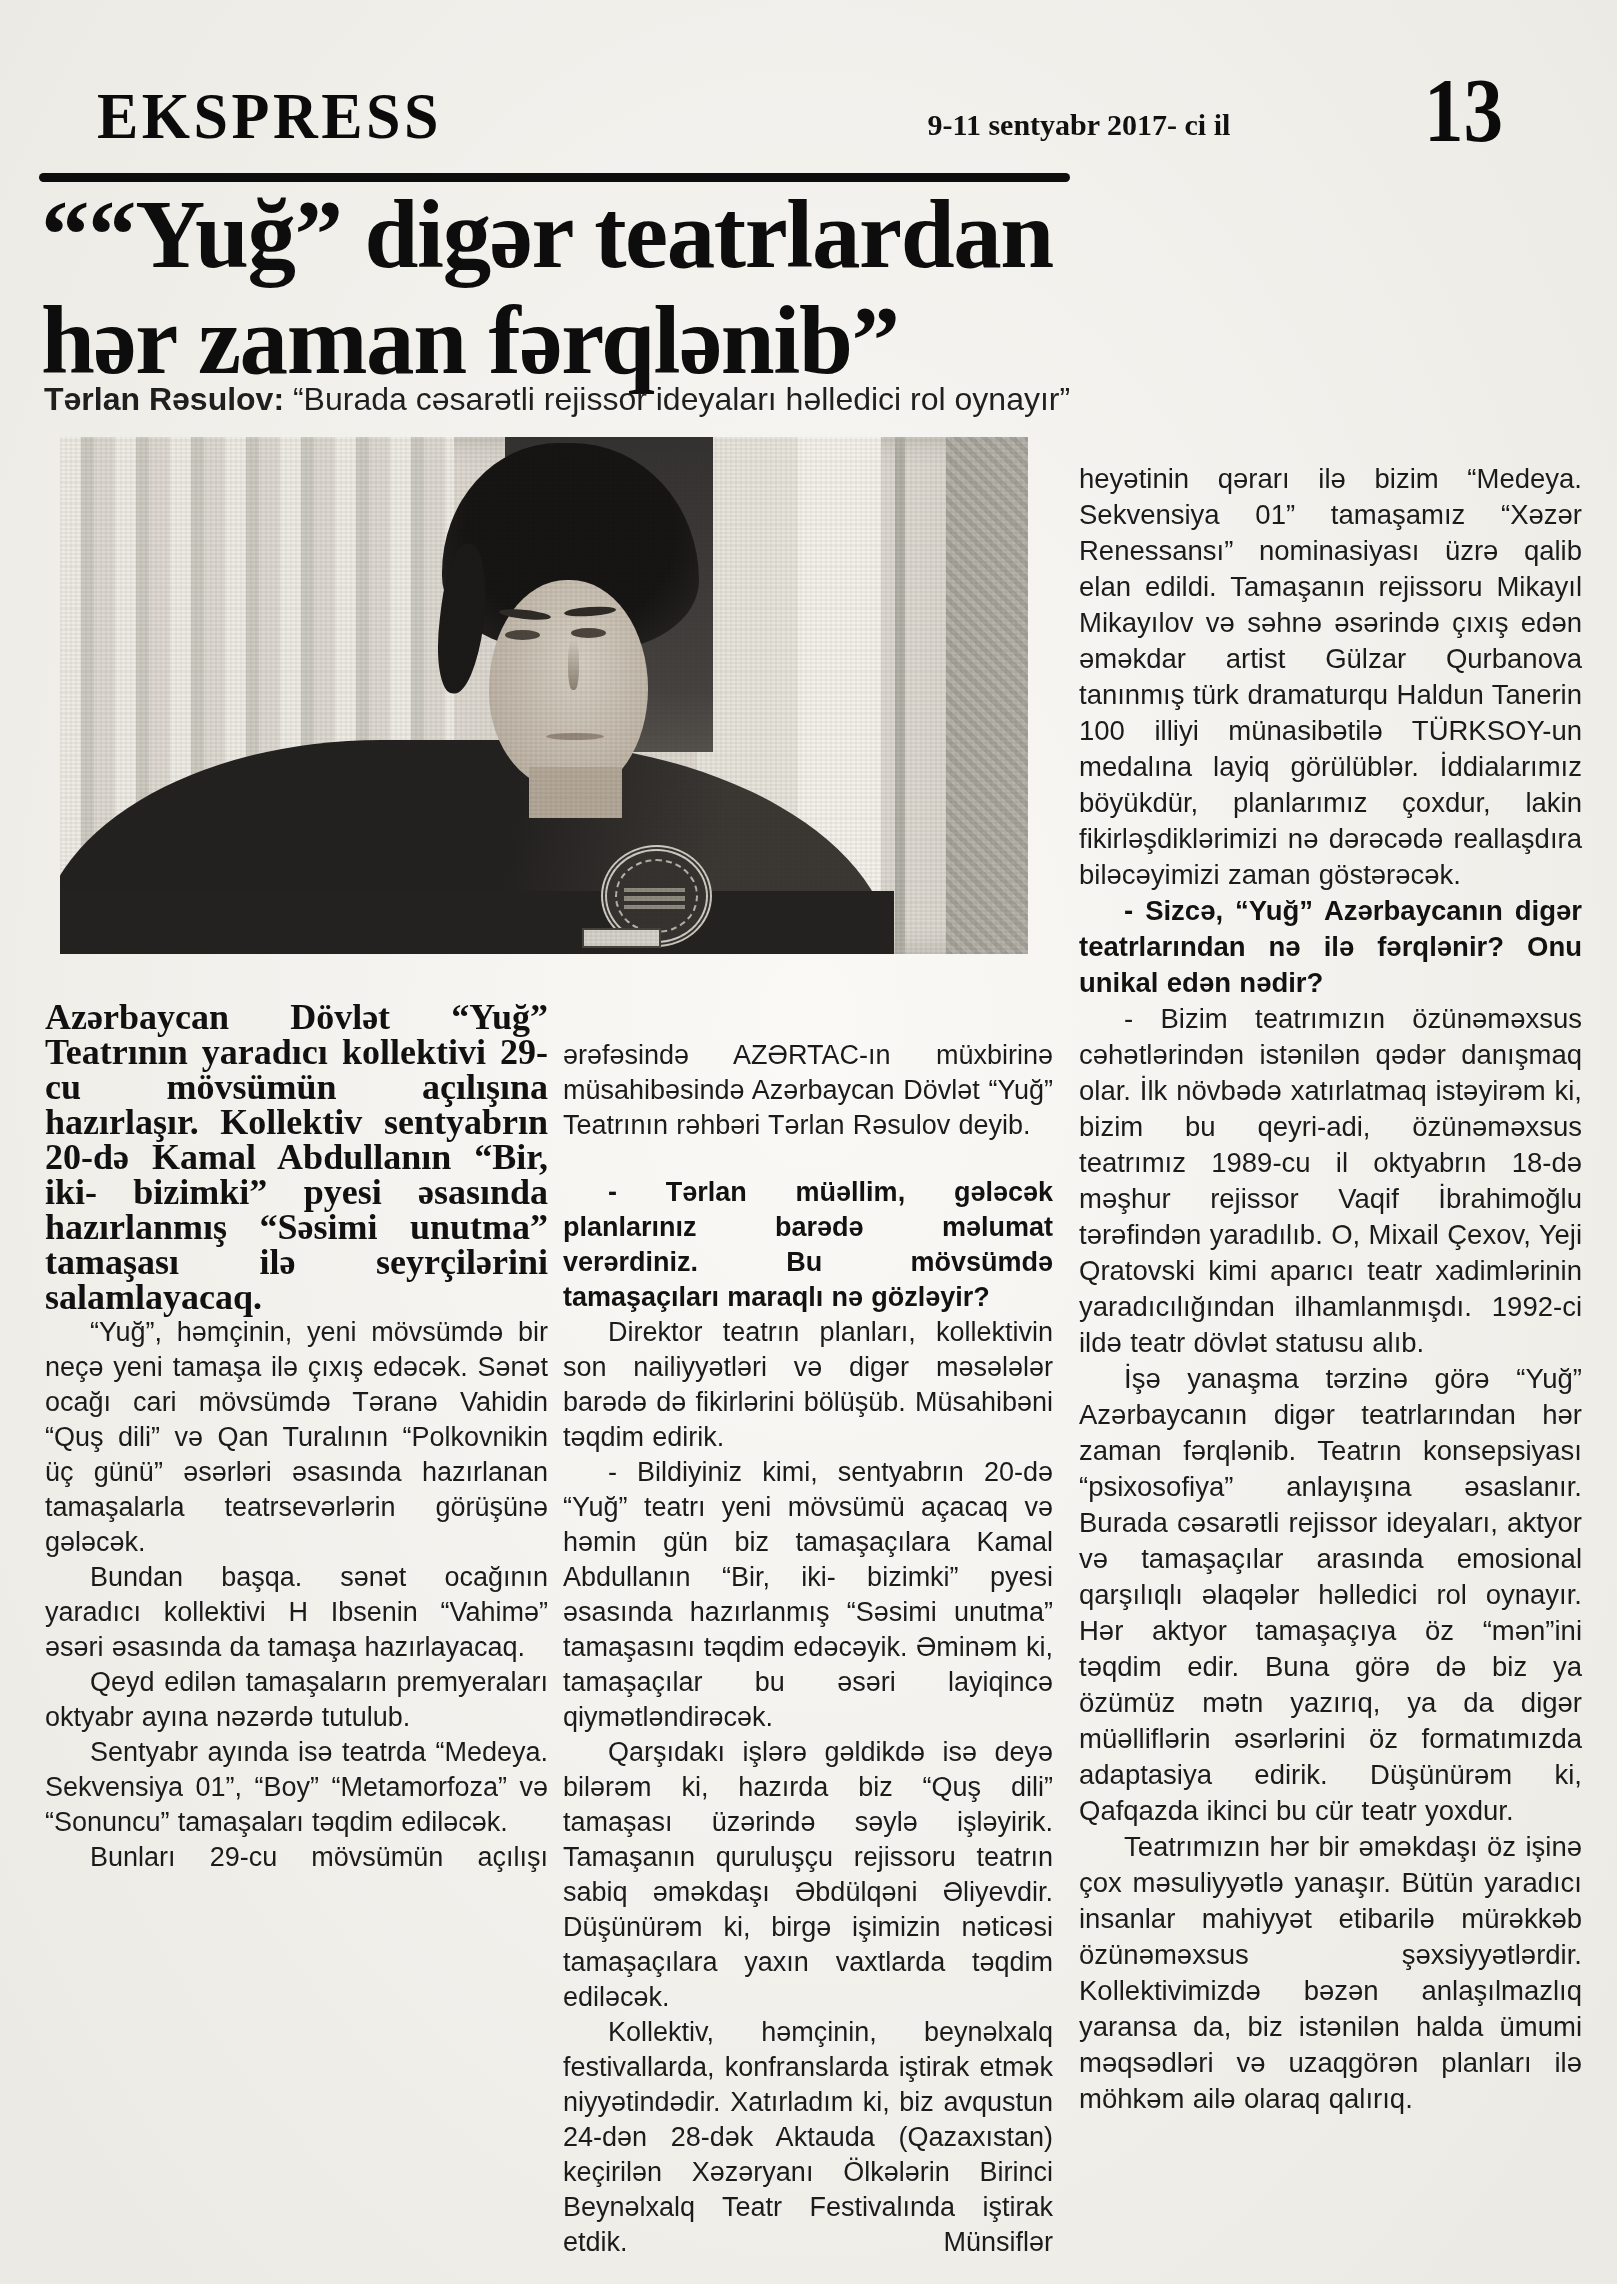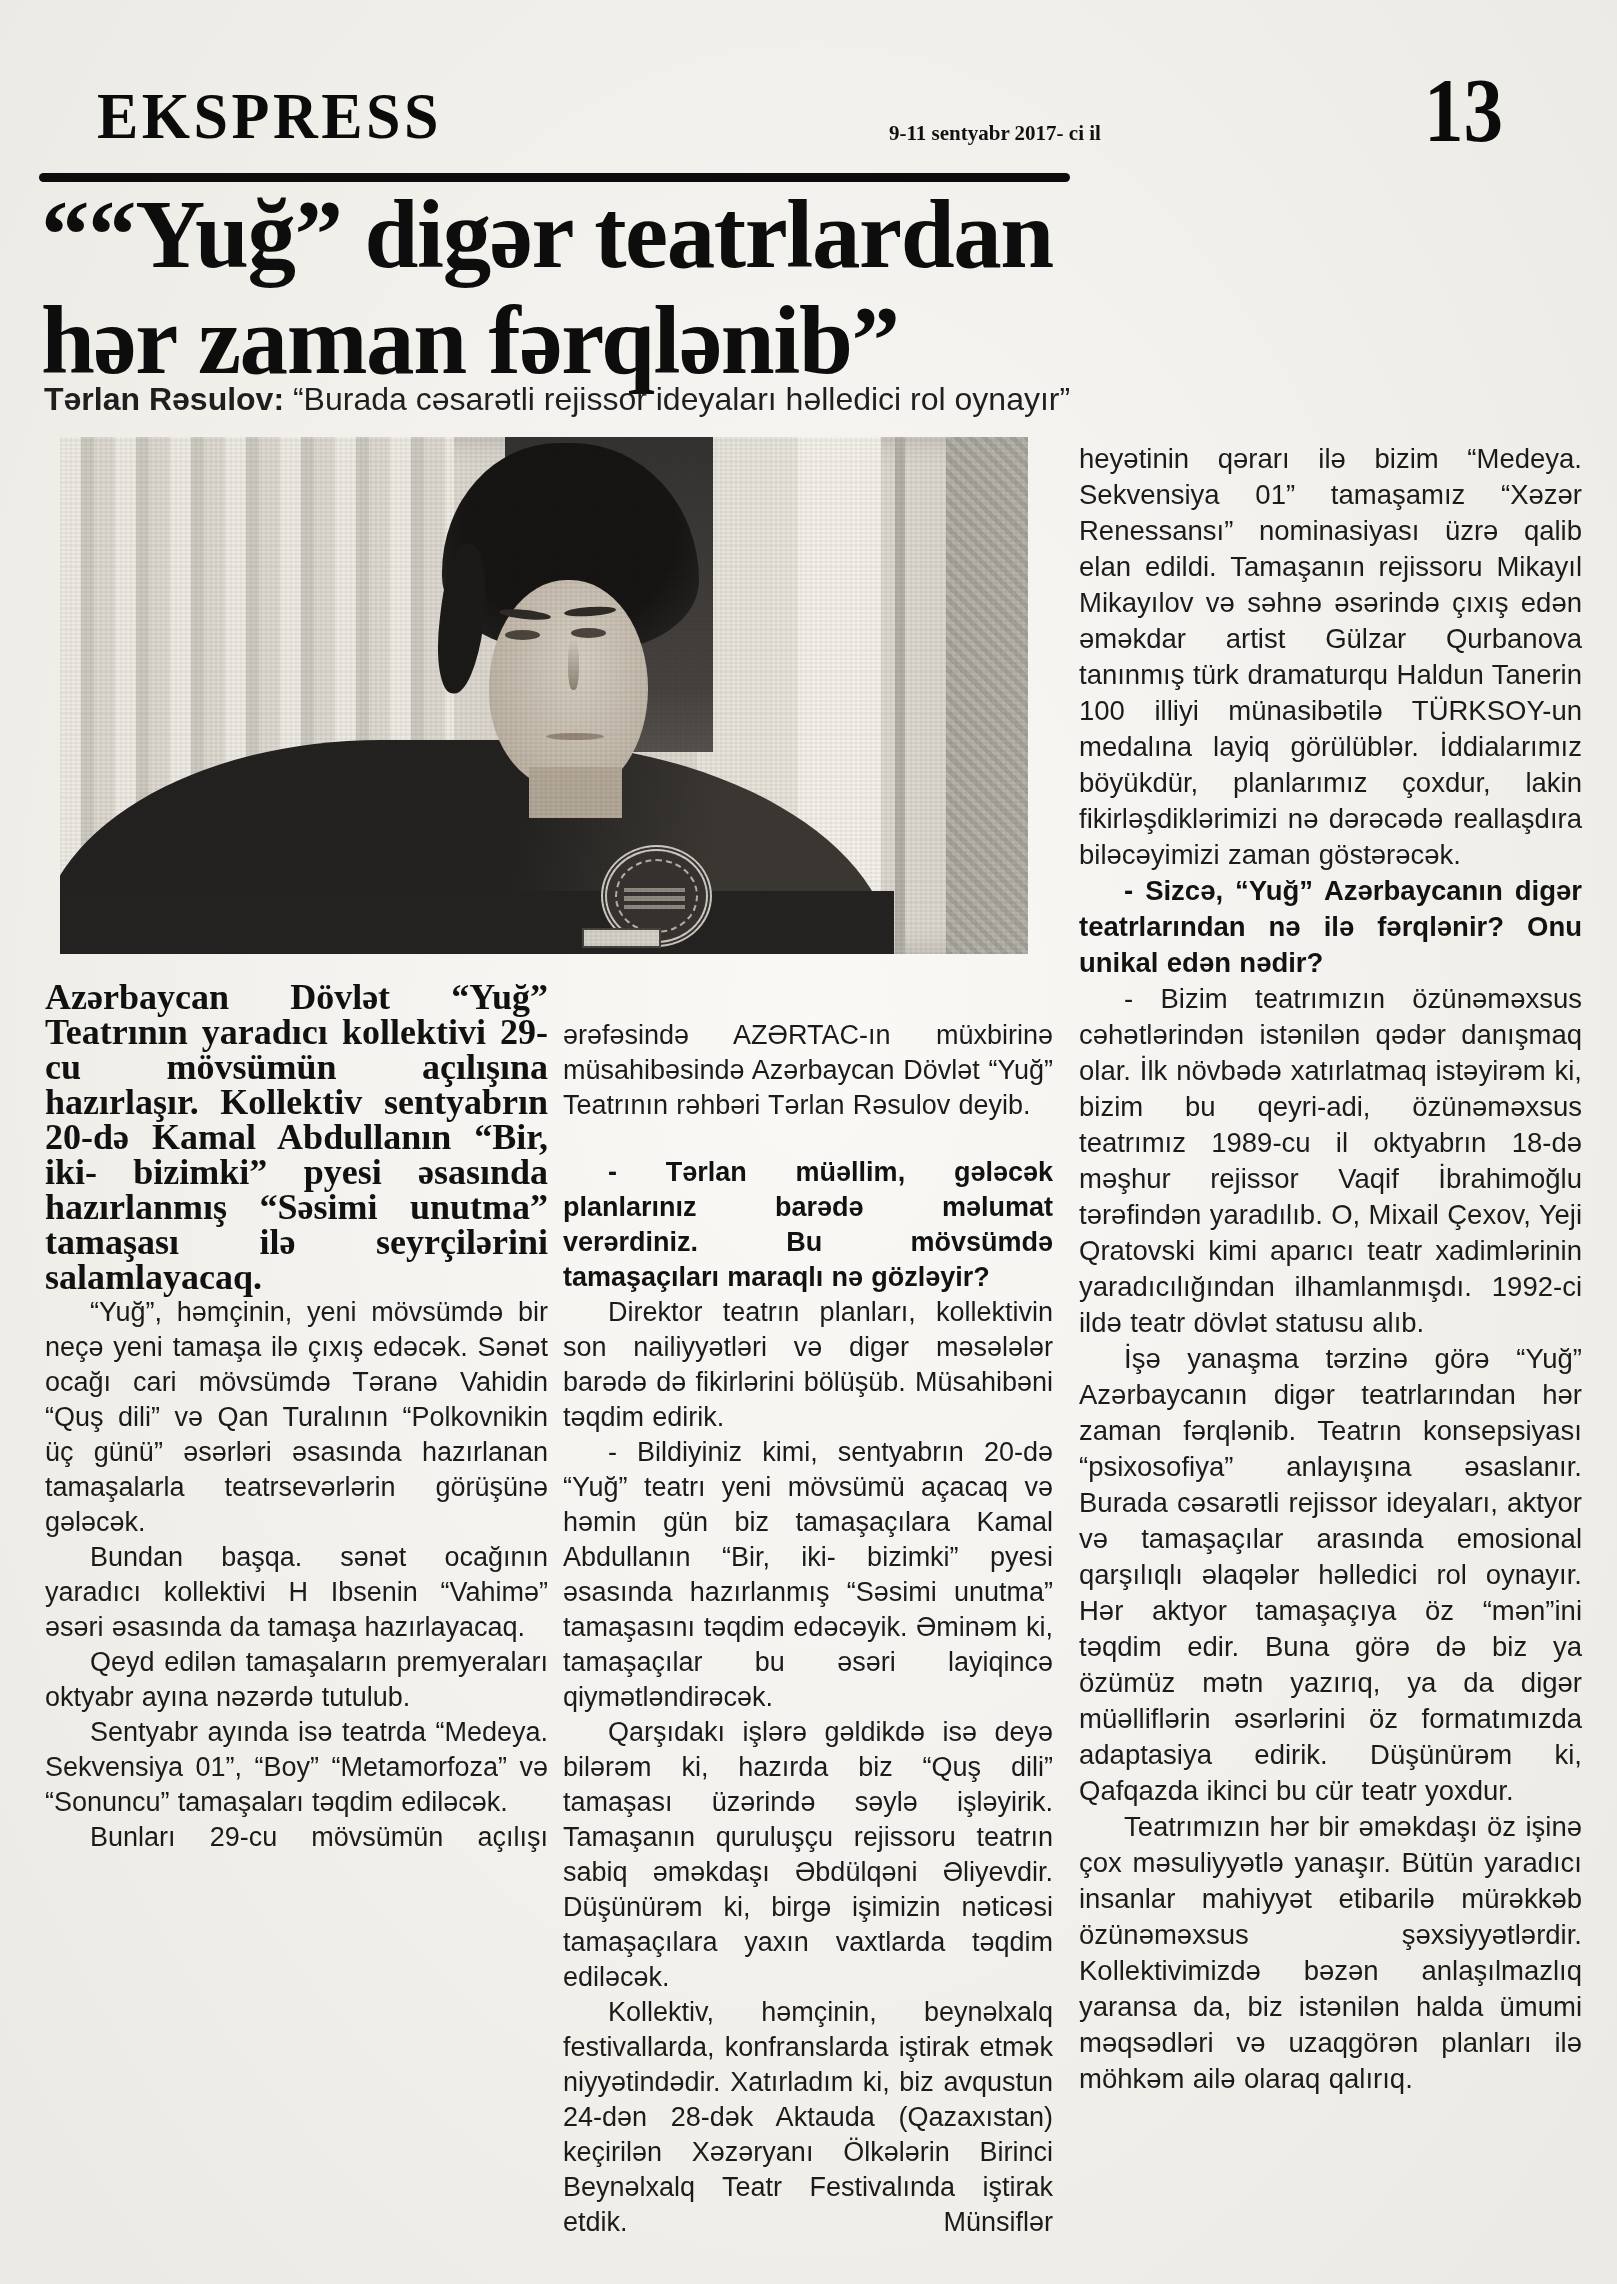--- a/index.html
+++ b/index.html
@@ -18,22 +18,23 @@
   }
   
   .masthead{
     position:absolute;left:97px;top:79px;
     font-family:"Liberation Serif",serif;font-weight:700;
     font-size:62px;letter-spacing:3.5px;color:#0b0b0b;
     transform:scaleY(1.06);transform-origin:top left;
   }
   .issue-date{
     position:absolute;left:889px;top:108px;width:380px;
+    text-align:center;
     font-family:"Liberation Serif",serif;font-weight:700;
-    font-size:21px;color:#111;margin-top:13px;
+    font-size:30px;color:#111;
   }
   .page-number{
     position:absolute;left:1424px;top:59px;
     font-family:"Liberation Serif",serif;font-weight:700;
     font-size:90px;color:#0b0b0b;
     transform:scaleX(.88);transform-origin:top left;
   }
   .header-rule{
     position:absolute;left:39px;top:173px;width:1031px;height:9.2px;
     background:#0d0d0d;border-radius:5px;
@@ -98,21 +99,21 @@
     border:2.8px dashed #b9b5ab;}
   .ph-emblem::after{content:"";position:absolute;left:17px;top:37px;width:61px;height:21px;
     background:repeating-linear-gradient(0deg,#8f8b80 0 4.2px,#35322f 4.2px 8.4px);}
   .ph-label{left:522px;top:491px;width:79px;height:20px;background:#d5d2c9;
     border:2.8px solid #46433f;box-sizing:border-box;}
   .ph-grain{left:0;top:0;width:968px;height:517px;
     background:
       repeating-linear-gradient(0deg,rgba(40,36,30,.05) 0 2.1px,rgba(255,255,255,0) 2.1px 4.2px),
       repeating-linear-gradient(90deg,rgba(40,36,30,.04) 0 2.1px,rgba(255,255,255,0) 2.1px 5px);}
   
-  .col{position:absolute;color:#1b1b1b;}
+  .col{position:absolute;color:#1b1b1b;margin-top:20px;}
   .col-1{left:45px;top:980px;width:503px;}
   .col-2{left:563px;top:1018px;width:490px;}
   .col-3{left:1079px;top:441px;width:503px;}
   .para{
     margin:0;text-align:justify;
     font-size:27px;line-height:35px;
     hyphens:none;word-spacing:0.7px;
   }
   .col-3 .para{font-size:27.5px;line-height:36px;}
   .para.indent{text-indent:45px;}

